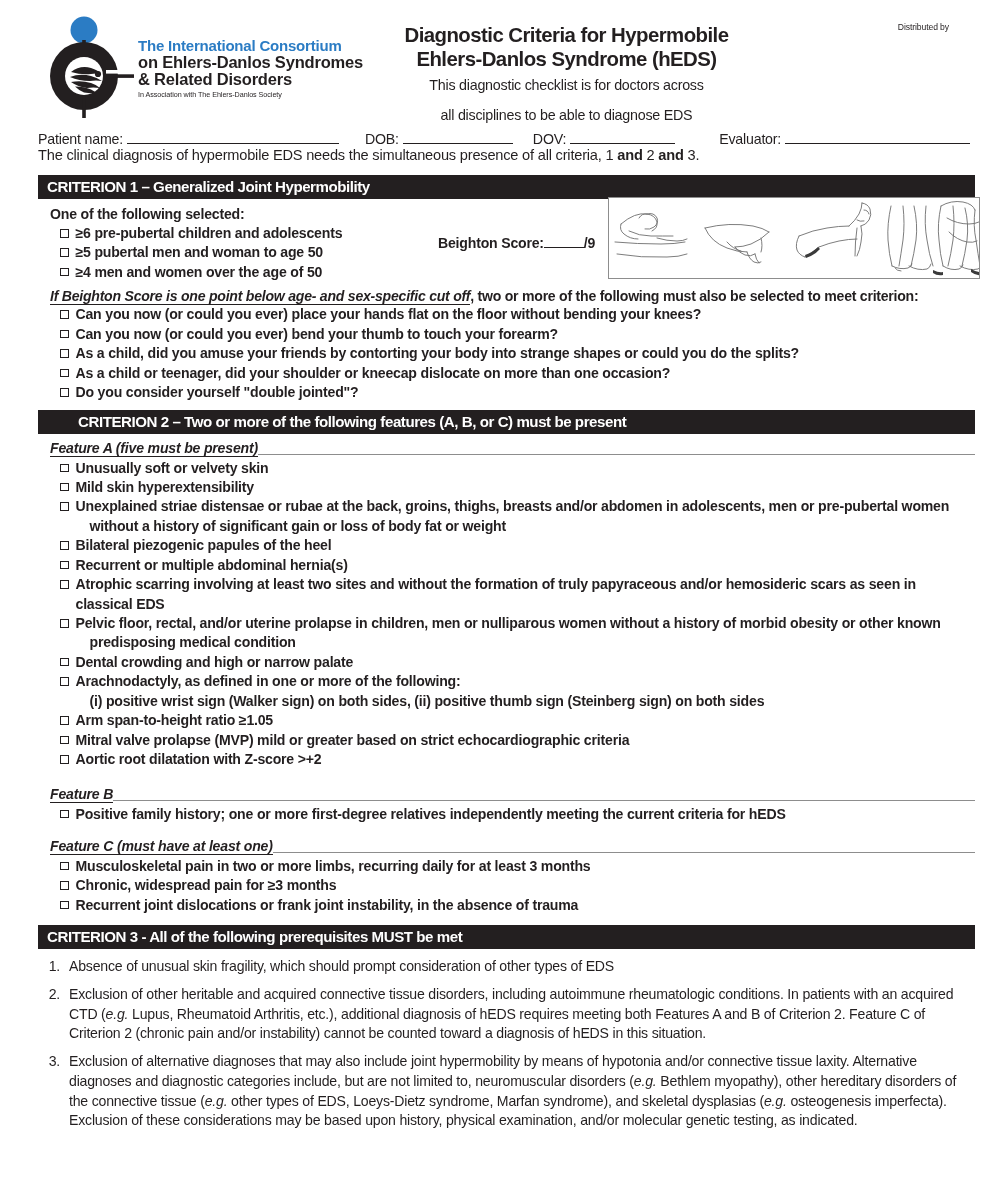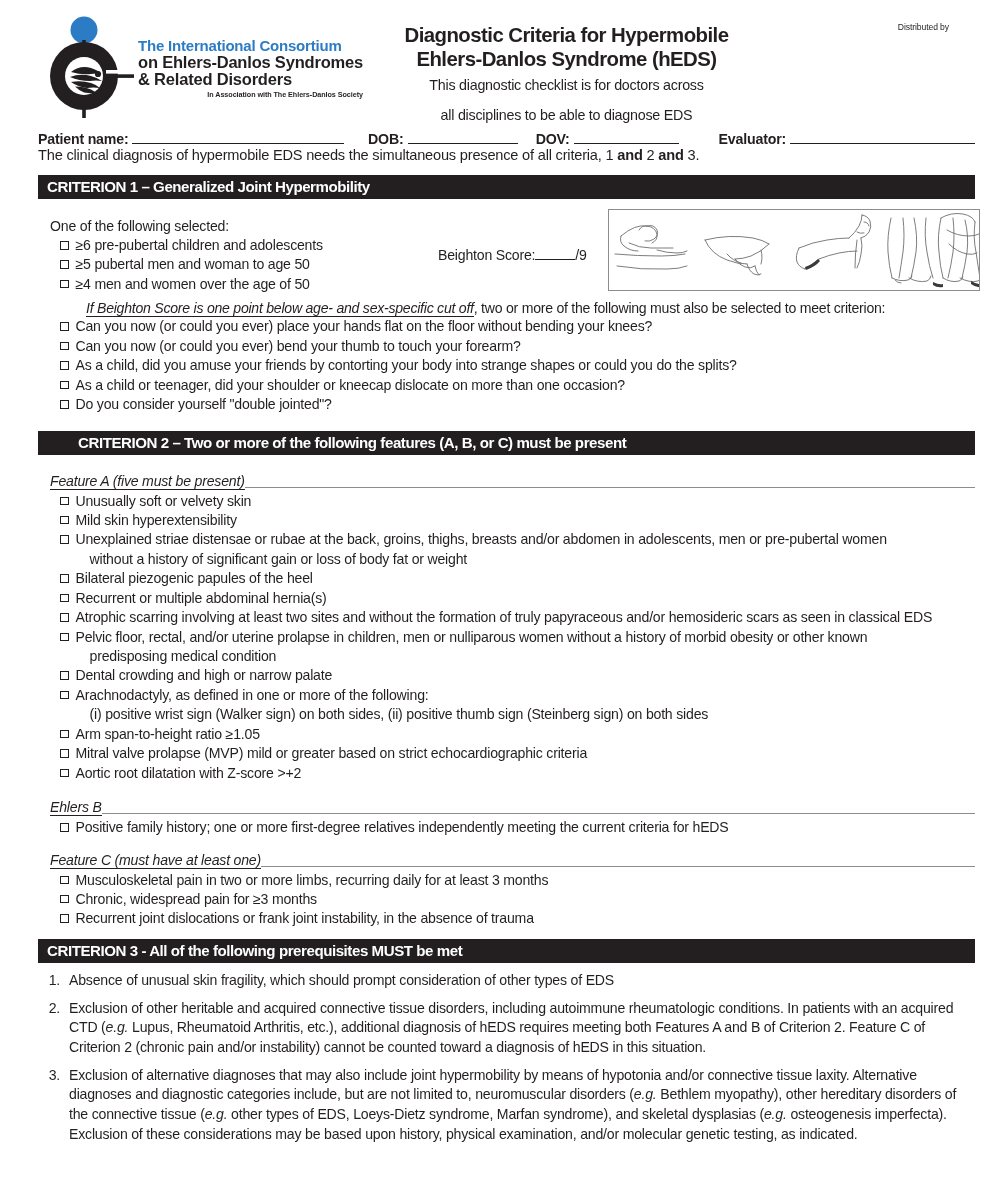--- a/index.html
+++ b/index.html
@@ -54,25 +54,24 @@
     color: #231f20;
     font-size: 16.5px;
     font-weight: 600;
     letter-spacing: -0.2px;
     line-height: 1.04;
     white-space: nowrap;
   }
   .consortium-l4 {
     color: #231f20;
     font-size: 7.2px;
-    font-weight: 700;
+    font-weight: 400;
     letter-spacing: -0.05px;
     margin-top: 2px;
     white-space: nowrap;
-    text-align: right;
   }
 
   .title-block {
     flex: 1 1 auto;
     text-align: center;
     padding-top: 10px;
     padding-left: 6px;
   }
   .title-main {
     font-size: 20.4px;
@@ -122,21 +121,21 @@
 
   
   .patient-row {
     display: flex;
     align-items: baseline;
     padding: 0 24px 0 38px;
     font-size: 14.2px;
     letter-spacing: -0.2px;
     margin-top: 4px;
   }
-  .patient-row .fld { display: flex; align-items: baseline; font-weight: bold; }
+  .patient-row .fld { display: flex; align-items: baseline; }
   .patient-row .lbl { white-space: nowrap; }
   .rule {
     border-bottom: 1.1px solid #231f20;
     display: inline-block;
     margin-left: 4px;
     height: 13px;
   }
   .r-name { width: 212px; }
   .r-dob { width: 110px; }
   .r-dov { width: 105px; }
@@ -158,25 +157,25 @@
     background: #231f20;
     color: #ffffff;
     font-size: 15.1px;
     font-weight: 800;
     letter-spacing: -0.45px;
     padding: 3px 0 4px 9px;
     margin: 0 24px 0 38px;
     box-sizing: border-box;
   }
   .crit1 { margin-top: 12px; }
-  .crit2 { margin-top: 16px; padding-left: 40px; }
+  .crit2 { margin-top: 7px; padding-left: 40px; }
   .crit3 { margin-top: 10px; }
 
   
-  .sec { padding: 12px 24px 0 50px; }
+  .sec { padding: 0 24px 0 50px; font-weight: bold; }
   .lead {
     font-size: 14.1px;
     letter-spacing: -0.2px;
     margin-top: 7px;
     margin-bottom: 2px;
   }
 
   .cb-row {
     display: flex;
     align-items: flex-start;
@@ -223,21 +222,20 @@
     flex: none;
     margin-top: -2px;
     background: #fff;
     overflow: hidden;
   }
 
   .italic-underline {
     font-style: italic;
     border-bottom: 1.1px solid #231f20;
     display: inline;
-    margin-left: 36px;
   }
   .note-line {
     font-size: 14.1px;
     letter-spacing: -0.25px;
     margin-top: 6px;
     margin-bottom: 1px;
   }
 
   
   .feat-head {
@@ -530,21 +528,21 @@
           <span class="cb-txt">Mitral valve prolapse (MVP) mild or greater based on strict echocardiographic criteria</span>
         </div>
         <div class="cb-row">
           <span class="cb"></span>
           <span class="cb-txt">Aortic root dilatation with Z-score &gt;+2</span>
         </div>
       </div>
 
 
     <div class="feat-head" style="margin-top:16px">
-      <span class="ft">Ehlers B</span>
+      <span class="ft">Feature B</span>
       <span class="ext"></span>
     </div>
 
     <div id="featureB-list">
         <div class="cb-row">
           <span class="cb"></span>
           <span class="cb-txt">Positive family history; one or more first-degree relatives independently meeting the current criteria for hEDS</span>
         </div>
       </div>
 

